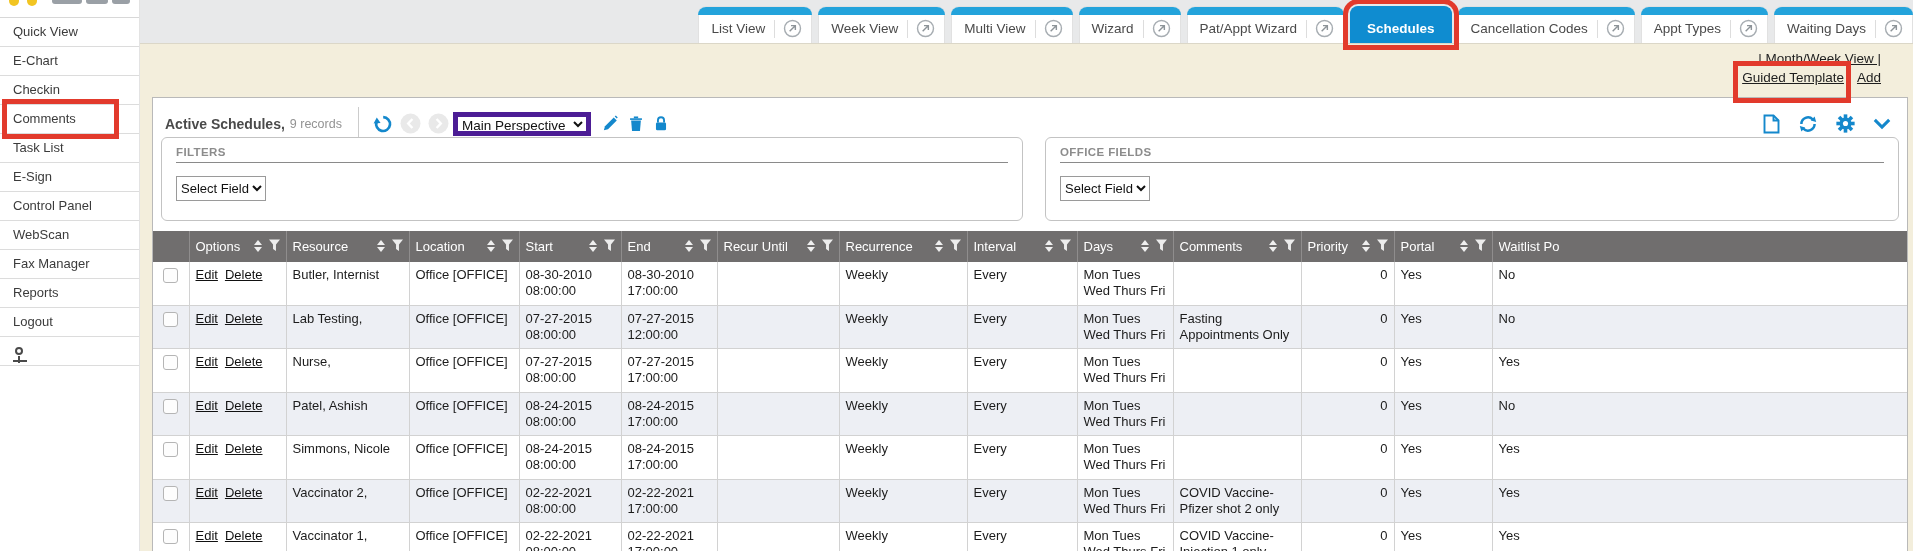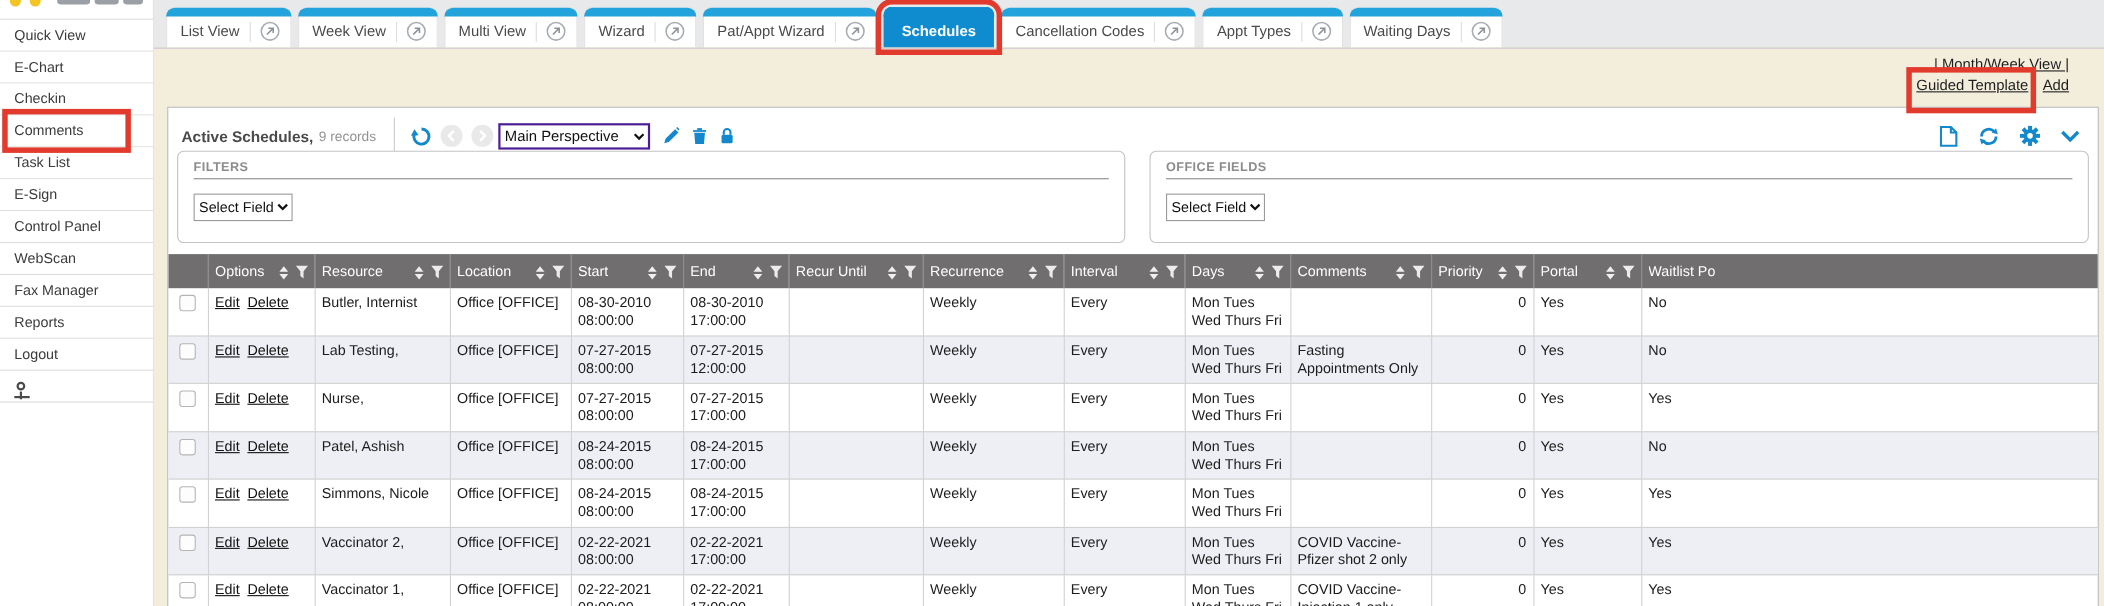--- a/index.html
+++ b/index.html
@@ -1,36 +1,36 @@
 <!DOCTYPE html>
 <html><head>
 <meta charset="utf-8">
 <style>
   * { margin:0; padding:0; box-sizing:border-box; }
   html,body { background:#fff; }
   .page {
     position:relative; width:1913px; height:551px; overflow:hidden;
-    font-family:"Liberation Sans", sans-serif; background:#6d28d9;
+    font-family:"Liberation Sans", sans-serif; background:#0ea5e9;
   }
 
   
   .sidebar { position:absolute; left:0; top:0; width:140px; height:100%; background:#fff; border-right:1px solid #e3e3e3; z-index:2; }
   .logo-strip { height:18px; border-bottom:1px solid #d8d8d8; position:relative; overflow:hidden; }
   .logo-dot { position:absolute; top:-4px; width:10px; height:10px; border-radius:50%; background:#f2c522; }
   .logo-dash { position:absolute; top:-2px; height:6px; border-radius:3px; background:#9aa0a6; }
   .side-item { height:29px; line-height:28px; padding-left:13px; border-bottom:1px solid #dcdcdc; font-size:13px; color:#3b3b3b; position:relative; cursor:pointer; background:#fff; }
   .side-item .red-box { position:absolute; left:2px; right:20px; top:-6px; bottom:-6px; border:5px solid #e23a2c; z-index:5; pointer-events:none; }
   .pin-row { height:29px; border-bottom:1px solid #dcdcdc; display:flex; align-items:center; padding-left:15px; }
   .pin { position:relative; width:8px; height:8px; border:2px solid #4a4a4a; border-radius:50%; }
   .pin::after { content:""; position:absolute; left:50%; top:7px; width:2px; height:7px; background:#4a4a4a; transform:translateX(-50%); }
   .pin::before { content:""; position:absolute; left:-4px; top:11px; width:14px; height:2px; background:#4a4a4a; }
 
   
   .main { position:absolute; left:140px; top:0; right:0; height:100%; }
-  .tabbar { height:44px; background:#e8e9ea; border-bottom:1px solid #dbd7c8; display:flex; align-items:flex-end; padding-left:11px; gap:6px; }
+  .tabbar { height:44px; background:#e8e9ea; border-bottom:1px solid #dbd7c8; display:flex; align-items:flex-end; padding-left:11px; gap:6px;justify-content:flex-end; }
   .tab { height:37px; background:#fff; border:1px solid #e1e1e1; border-bottom:none; border-radius:8px 8px 0 0; display:flex; align-items:center; padding:7px 9px 0 12px; position:relative; font-size:13.5px; color:#4a4a4a; cursor:pointer; white-space:nowrap; }
   .tab::before { content:""; position:absolute; top:0; left:-1px; right:-1px; height:8px; background:#23a3db; border-radius:8px 8px 0 0; }
   .tab .tab-div { width:1px; height:18px; background:#ddd; margin:0 8px 0 9px; }
   .tab.active { background:#0f8cd0; border-color:#0f8cd0; color:#fff; font-weight:bold; padding:7px 16px 0 16px; outline:5px solid #e23a2c; outline-offset:2px; z-index:3; }
   .tab.active::before { background:#0f8cd0; }
 
   .content { position:absolute; top:44px; left:0; right:0; bottom:0; background:#f3eedc; }
   .links-row { position:absolute; top:5px; right:32px; text-align:right; font-size:13.5px; color:#1e1e1e; line-height:19px; z-index:4; }
   .links-row a { color:#1e1e1e; text-decoration:underline; cursor:pointer; }
   .guided-wrap { position:relative; display:inline-block; margin-right:10px; }
@@ -38,36 +38,36 @@
 
   .panel { position:absolute; left:12px; top:53px; width:1756px; height:520px; background:#fff; border:1px solid #b9b9b9; }
 
   
   .toolbar { height:34px; display:flex; align-items:center; padding:17px 10px 0 12px; }
   .tb-title { font-size:14px; font-weight:bold; color:#4a4a4a; }
   .tb-records { font-size:12.5px; color:#939393; margin-left:5px; }
   .tb-divider { width:1px; height:34px; background:#ccc; margin:0 14px 0 16px; }
   .tb-group { display:flex; align-items:center; gap:7px; }
   .icon-btn { display:inline-flex; align-items:center; justify-content:center; background:none; border:none; cursor:pointer; padding:0; }
-  select.perspective { height:24px; font-size:13.5px; border:2px solid #4c1d95; background:#fff; min-width:138px; margin:0 10px 0 4px; color:#111; }
+  select.perspective { height:24px; font-size:13.5px; border:5px solid #4c1d95; background:#fff; min-width:138px; margin:0 10px 0 4px; color:#111; }
   .tb-right { margin-left:auto; display:flex; align-items:center; gap:18px; padding-right:6px; }
 
   
   .filters-row { display:flex; gap:22px; padding:5px 8px 10px 8px; }
   .fbox { border:1px solid #c3c3c3; border-radius:6px; height:84px; padding:8px 14px 0 14px; background:#fff; }
   .fbox.filters { width:862px; }
   .fbox.group { flex:1; }
   .fbox-label { font-size:11.5px; font-weight:bold; color:#8c8c8c; letter-spacing:.4px; padding-bottom:4px; border-bottom:1px solid #8a8a8a; }
   select.field { margin-top:13px; height:25px; font-size:13px; border:1px solid #9a9a9a; background:#fff; color:#111; }
 
   
   .table-wrap { overflow:hidden; width:100%; }
   table { border-collapse:collapse; table-layout:fixed; width:1839px; }
   thead th { background:#706e6e; color:#fff; font-weight:normal; font-size:13px; height:31px; border-right:1px solid #8f8d8d; padding:0 6px; text-align:left; cursor:pointer; }
-  .th-inner { display:flex; align-items:flex-end; justify-content:space-between; gap:4px; }
+  .th-inner { display:flex; align-items:flex-start; justify-content:space-between; gap:4px; }
   .th-label { overflow:hidden; white-space:nowrap; }
   .th-icons { display:flex; align-items:center; gap:7px; flex:none; }
   .sort-stack { display:flex; flex-direction:column; gap:2px; }
   .tri-up { width:0; height:0; border-left:4px solid transparent; border-right:4px solid transparent; border-bottom:5px solid #efefef; }
   .tri-down { width:0; height:0; border-left:4px solid transparent; border-right:4px solid transparent; border-top:5px solid #efefef; }
   .hdr-check { width:14px; height:14px; background:#fff; border-radius:3px; margin:0 auto; cursor:pointer; }
   tbody tr { height:41px; }
   tbody tr:nth-child(even) { background:#edeff4; }
   tbody td { font-size:13px; color:#1c1c1c; border-right:1px solid #d2d2d2; border-bottom:1px solid #d2d2d2; padding:5px 6px; vertical-align:top; line-height:1.25; }
   td.c-check { text-align:center; padding-top:6px; }

